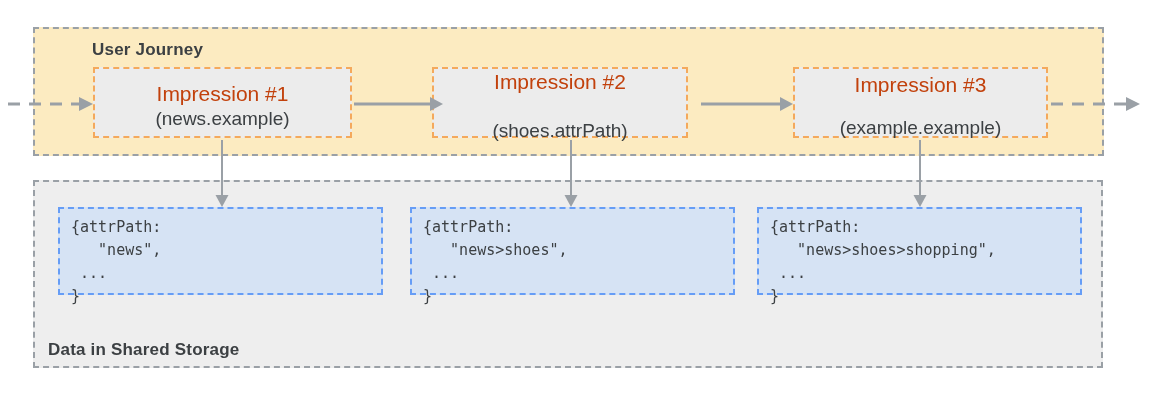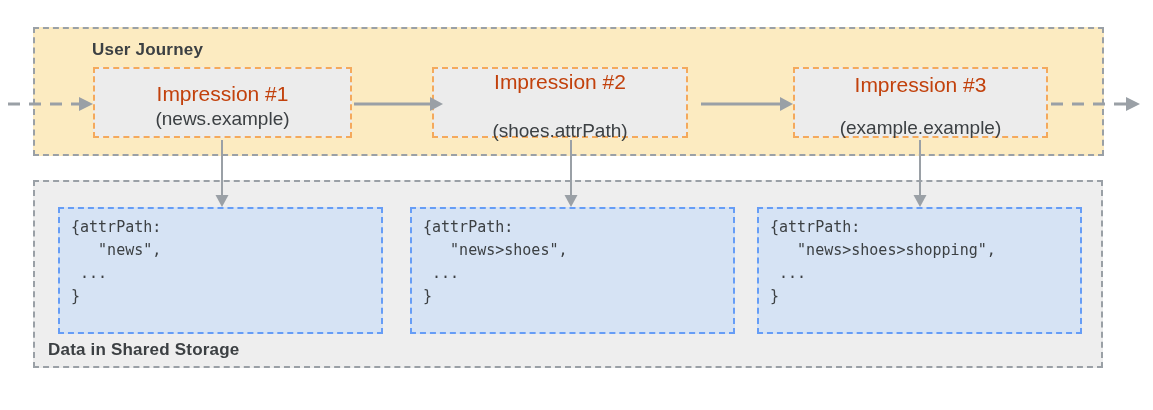--- a/index.html
+++ b/index.html
@@ -69,21 +69,21 @@
   }
   .imp-1 { left: 93px;  width: 259px; }
   .imp-2 { left: 432px; width: 256px; gap: 24px; }
   .imp-3 { left: 793px; width: 255px; gap: 18px; }
 
   
   .record {
     position: absolute;
     top: 207px;
     width: 325px;
-    height: 127px;
+    height: 88px;
     background: #d6e3f4;
     border: 2px dashed #669df6;
     padding: 7px 12px 0 11px;
   }
   .rec-1 { left: 58px; }
   .rec-2 { left: 410px; }
   .rec-3 { left: 757px; }
   .record .code {
     font-family: "DejaVu Sans Mono", monospace;
     font-size: 15px;

